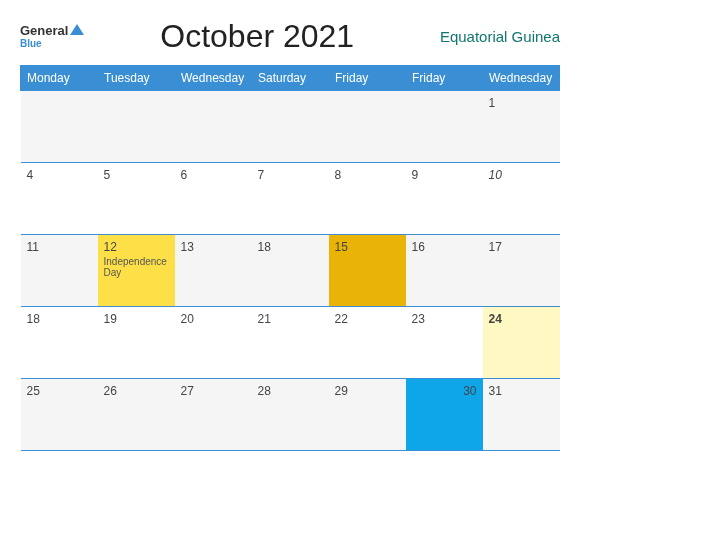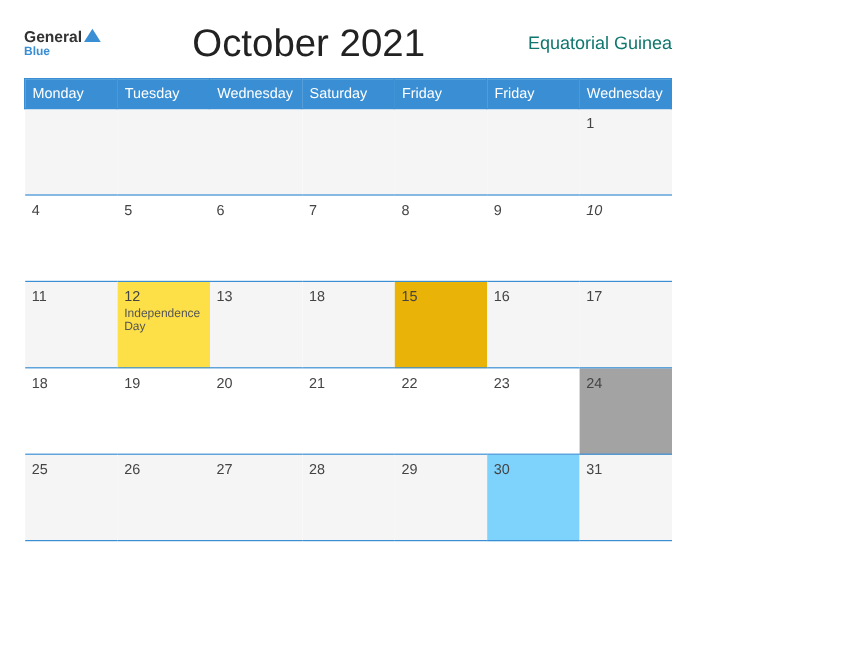--- a/index.html
+++ b/index.html
@@ -214,41 +214,41 @@
           </td>
           <td style="background: rgb(255, 255, 255);">
             <span class="day-num">21</span>
           </td>
           <td style="background: rgb(255, 255, 255);">
             <span class="day-num">22</span>
           </td>
           <td style="background: rgb(255, 255, 255);">
             <span class="day-num">23</span>
           </td>
-          <td style="background: #a3a3a3;">
+          <td style="background: #fef9c3; font-weight: bold;">
             <span class="day-num">24</span>
           </td>
         </tr>
         <tr>
           <td style="background: rgb(245, 245, 245);">
             <span class="day-num">25</span>
           </td>
           <td style="background: rgb(245, 245, 245);">
             <span class="day-num">26</span>
           </td>
           <td style="background: rgb(245, 245, 245);">
             <span class="day-num">27</span>
           </td>
           <td style="background: rgb(245, 245, 245);">
             <span class="day-num">28</span>
           </td>
           <td style="background: rgb(245, 245, 245);">
             <span class="day-num">29</span>
           </td>
-          <td style="background: #7dd3fc;">
+          <td style="background: #0ea5e9; text-align: right;">
             <span class="day-num">30</span>
           </td>
           <td style="background: rgb(245, 245, 245);">
             <span class="day-num">31</span>
           </td>
         </tr>
       </tbody>
   </table>
 </div>
 

